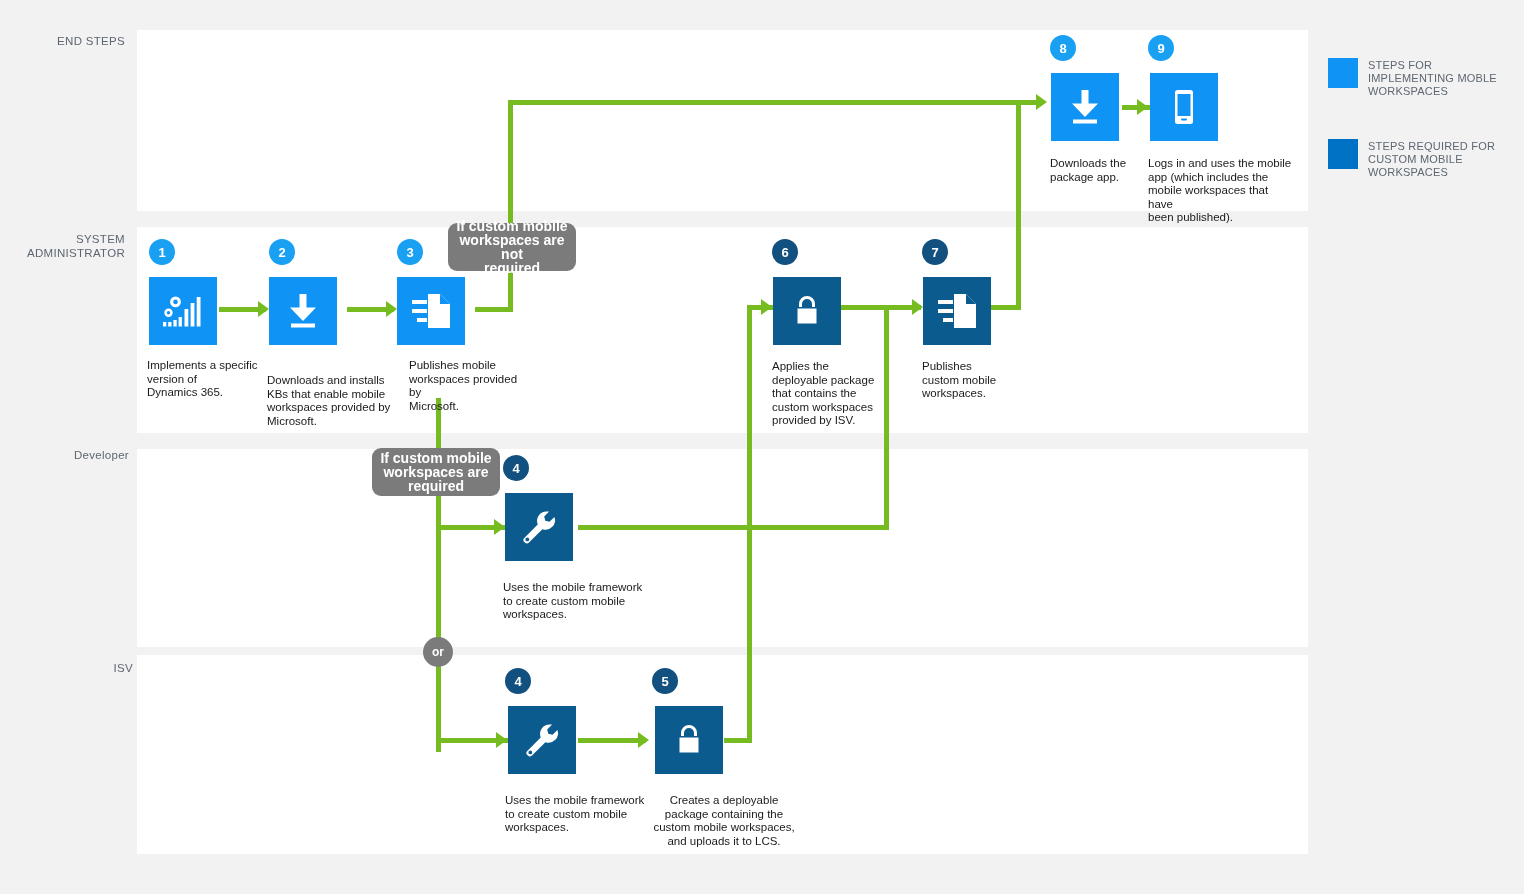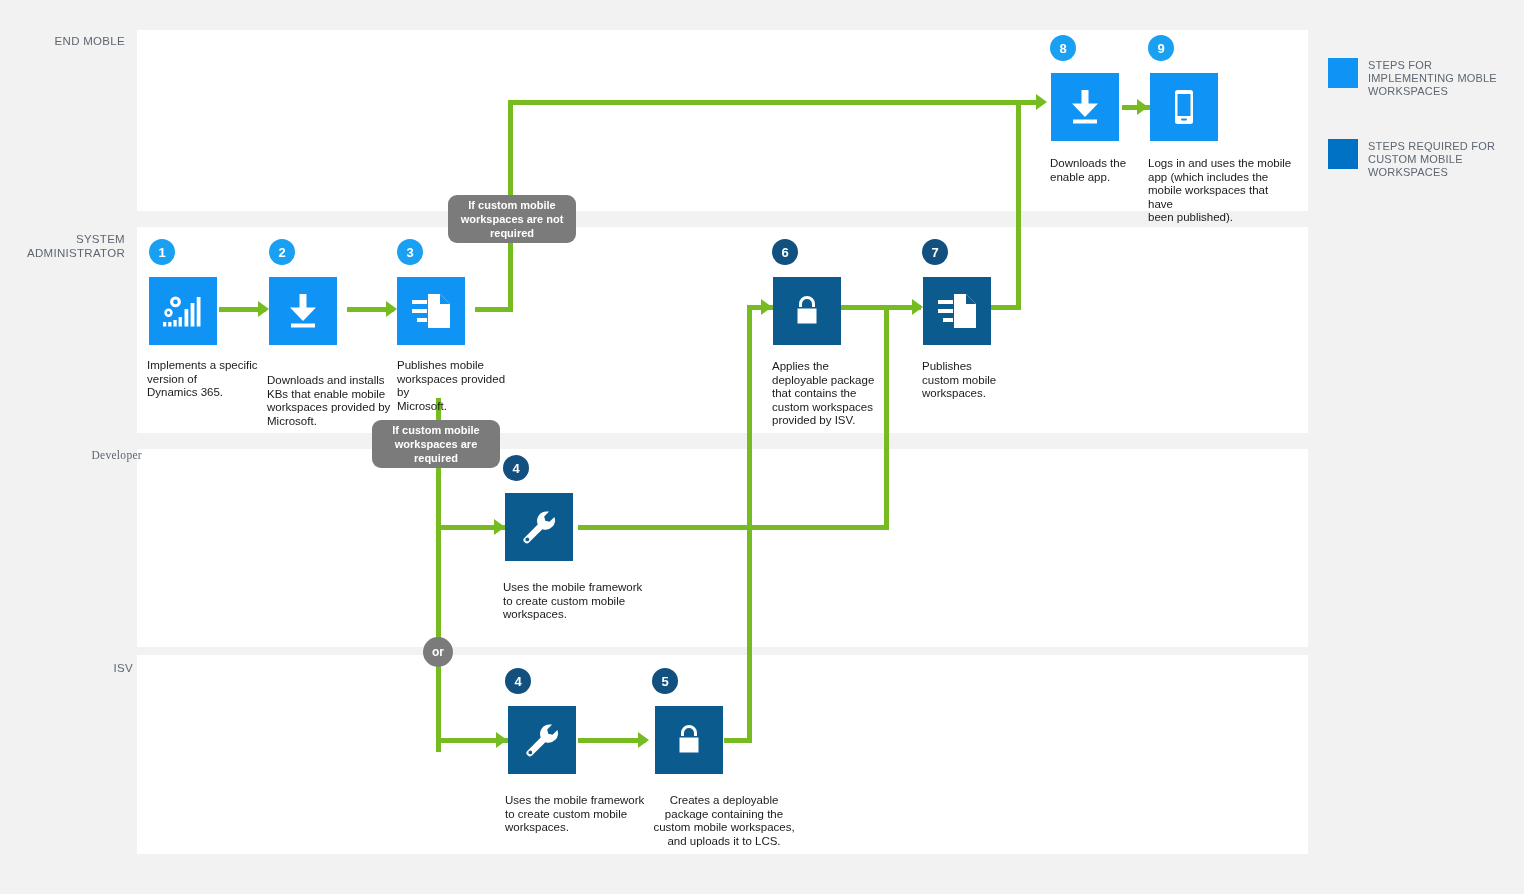--- a/index.html
+++ b/index.html
@@ -61,28 +61,29 @@
     line-height:13.5px;
     white-space:pre-line;
   }
 
   
   .callout{
     position:absolute;
     background:#7b7b7b;
     color:#ffffff;
     border-radius:9px;
-    font-size:11px;
+    font-size:14px;
     font-weight:bold;
     line-height:14px;
     text-align:center;
     display:flex;align-items:center;justify-content:center;
     padding:6px 8px;
     box-sizing:border-box;
     white-space:pre-line;
+    margin-top:28px;
   }
   .or-badge{
     position:absolute;
     width:30px;height:30px;border-radius:50%;
     background:#7b7b7b;color:#fff;
     font-size:12px;font-weight:bold;
     display:flex;align-items:center;justify-content:center;
   }
 
   
@@ -100,24 +101,24 @@
 </head>
 <body>
 
 <div id="stage">
 
   <div class="lane" style="left:137px;top:30px;width:1171px;height:181px;"></div>
   <div class="lane" style="left:137px;top:227px;width:1171px;height:206px;"></div>
   <div class="lane" style="left:137px;top:449px;width:1171px;height:198px;"></div>
   <div class="lane" style="left:137px;top:655px;width:1171px;height:199px;"></div>
 
-  <div class="lane-label" style="left:0px;top:34px;width:125px;">END MOBLE</div>
+  <div class="lane-label" style="left:0px;top:34px;width:125px;">END STEPS</div>
   <div class="lane-label" style="left:0px;top:232px;width:125px;">SYSTEM
 ADMINISTRATOR</div>
-  <div class="lane-label" style="left:17px;top:448px;width:125px;font-family:Liberation Serif, serif;">Developer</div>
+  <div class="lane-label" style="left:4px;top:448px;width:125px;">Developer</div>
   <div class="lane-label" style="left:8px;top:661px;width:125px;">ISV</div>
 
   <div class="conn" style="left:219px;top:307px;width:47px;height:5px;"></div>
   <div class="arrow" style="left:258px;top:301px;"></div>
 
   <div class="conn" style="left:347px;top:307px;width:47px;height:5px;"></div>
   <div class="arrow" style="left:386px;top:301px;"></div>
 
   <div class="conn" style="left:475px;top:307px;width:38px;height:5px;"></div>
   <div class="conn" style="left:508px;top:100px;width:5px;height:212px;"></div>
@@ -206,21 +207,21 @@
       <span>
         <svg width="42" height="40" viewBox="0 0 42 40" fill="#fff">
           <path d="M18 3h12l10 10v24H18z" fill="#fff"></path>
           <path d="M30 3v10h10" fill="#0f93f5"></path>
           <rect x="2" y="9" width="15" height="4"></rect>
           <rect x="2" y="18" width="15" height="4"></rect>
           <rect x="7" y="27" width="10" height="4"></rect>
         </svg>
       </span>
     </div>
-    <div class="caption" style="left:397px;top:359px;width:122px;">Publishes mobile
+    <div class="caption" style="left:409px;top:359px;width:122px;">Publishes mobile
 workspaces provided by
 Microsoft.</div>
   </div>
 
   <div class="step">
     <div class="badge dark" style="left:503px;top:455px;">4</div>
     <div class="tile dark" style="left:505px;top:493px;">
       <span>
         <svg width="36" height="36" viewBox="0 0 36 36" fill="#fff">
           <path d="M25.6 2.4a9.6 9.6 0 0 0-8.9 13.2L3.3 28.9a2.9 2.9 0 0 0 0 4.1l.6.6a2.9 2.9 0 0 0 4.1 0L21.4 20.3a9.6 9.6 0 0 0 12-12.4l-4.9 4.9-4.2-1.1-1.1-4.2 4.9-4.9a9.6 9.6 0 0 0-2.5-.2zM6.3 28.5a1.9 1.9 0 1 1 0 3.8 1.9 1.9 0 0 1 0-3.8z"></path>
@@ -302,21 +303,21 @@
     <div class="tile light" style="left:1051px;top:73px;">
       <span>
         <svg width="34" height="38" viewBox="0 0 34 38" fill="#fff">
           <rect x="13.5" y="2" width="7" height="18"></rect>
           <path d="M17 29 4 15.5h26z"></path>
           <rect x="5" y="31.5" width="24" height="4"></rect>
         </svg>
       </span>
     </div>
     <div class="caption" style="left:1050px;top:157px;width:110px;">Downloads the
-enable app.</div>
+package app.</div>
   </div>
 
   <div class="step">
     <div class="badge light" style="left:1148px;top:35px;">9</div>
     <div class="tile light" style="left:1150px;top:73px;">
       <span>
         <svg width="26" height="38" viewBox="0 0 26 38" fill="none">
           <rect x="4" y="2" width="18" height="34" rx="2.5" fill="#fff"></rect>
           <rect x="6.5" y="6" width="13" height="22" fill="#0f93f5"></rect>
           <rect x="10" y="30.5" width="6" height="2" rx="1" fill="#0f93f5"></rect>

